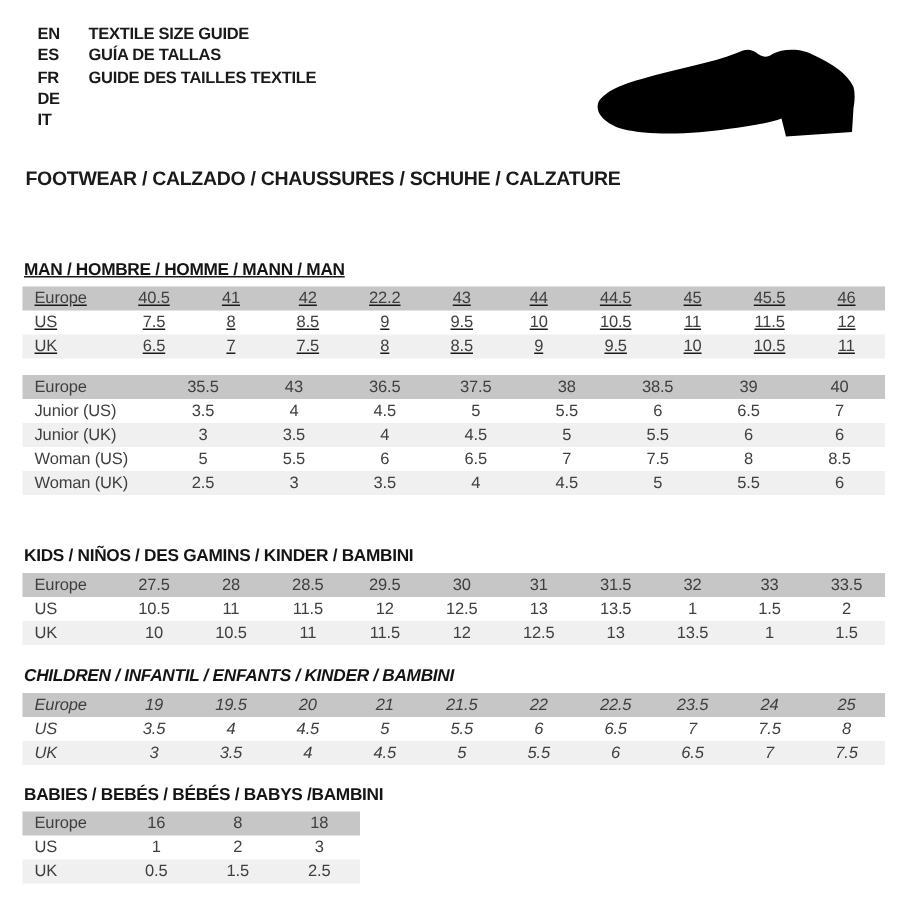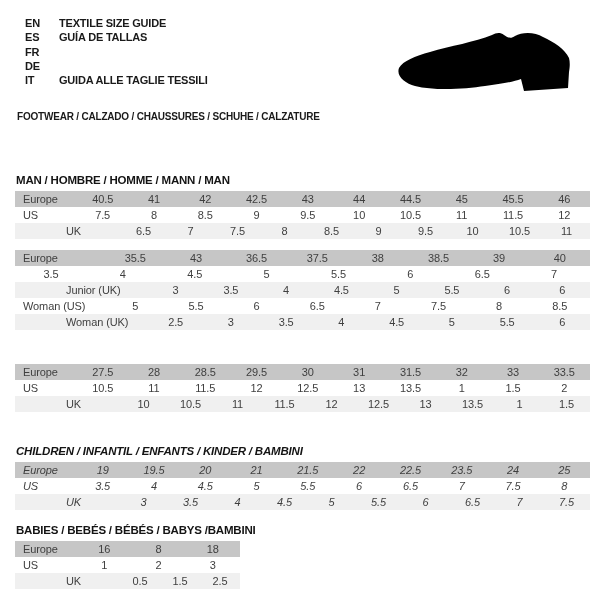--- a/index.html
+++ b/index.html
@@ -9,35 +9,35 @@
     --header-bg:#c6c6c6; --alt-bg:#f0f0f0; --cell-ink:#3f3f3f; --title-ink:#141414;
   }
   .page{position:absolute;inset:0;width:600px;height:472px;}
 
   
   .langs{position:absolute;left:25px;top:16px;list-style:none;margin:0;padding:0;}
   .langs li{display:flex;line-height:14.3px;font-size:11px;font-weight:bold;letter-spacing:-0.2px;}
   .lang-code{width:34px;}
 
   
-  .category{position:absolute;left:17px;top:111px;margin:0;font-size:10px;font-weight:bold;letter-spacing:-0.2px;white-space:nowrap;}
+  .category{position:absolute;left:17px;top:111px;margin:0;font-size:13px;font-weight:bold;letter-spacing:-0.2px;white-space:nowrap;}
 
   
   .shoe{position:absolute;left:380px;top:4px;width:220px;height:110px;}
 
   
   .sec{position:absolute;left:15px;width:575px;}
-  .sec-man{top:173px;} .sec-junior{top:250px;} .sec-kids{top:364px;}
+  .sec-man{top:173px;text-decoration:underline;} .sec-junior{top:250px;} .sec-kids{top:364px;}
   .sec-children{top:444px;font-style:italic;} .sec-babies{top:523px;}
   .sec-title{margin:0 0 4px 1px;font-size:11.5px;font-weight:bold;letter-spacing:-0.2px;line-height:14px;color:var(--title-ink);white-space:nowrap;}
   .tbl{width:575px;}
   .sec-babies .tbl{width:225px;}
   .row{display:flex;height:16px;line-height:16px;font-size:11px;color:var(--cell-ink);letter-spacing:-0.1px;}
   .row.head{background:var(--header-bg);}
-  .row.alt{background:var(--alt-bg);padding-left:43px;}
+  .row.alt{background:var(--alt-bg);}
   .cell-label{width:62px;padding-left:8px;box-sizing:border-box;white-space:nowrap;}
   .sec-junior .cell-label{width:90px;}
   .cell{flex:1;text-align:center;}
 </style>
 </head>
 <body style="--header-bg: #c6c6c6; --alt-bg: #f0f0f0; --cell-ink: #3f3f3f; --title-ink: #141414;">
 
 <div class="page">
 
   <header>
@@ -45,27 +45,27 @@
         <li>
           <span class="lang-code">EN</span>
           <span>TEXTILE SIZE GUIDE</span>
         </li>
         <li>
           <span class="lang-code">ES</span>
           <span>GUÍA DE TALLAS</span>
         </li>
         <li>
           <span class="lang-code">FR</span>
+          <span>GUIDE DES TAILLES TEXTILE</span>
         </li>
         <li>
           <span class="lang-code">DE</span>
         </li>
         <li>
           <span class="lang-code">IT</span>
-          <span>GUIDA ALLE TAGLIE TESSILI</span>
         </li>
       </ul>
 
     <svg class="shoe" viewBox="0 0 220 110" xmlns="http://www.w3.org/2000/svg" aria-hidden="true">
       <path fill="#000000" d="
         M 19,64
         C 23,57 35,52 50,48
         C 70,42 95,38 112,31
         C 116,29 120,28 124,31
         C 128,34 131,35 135,32
@@ -85,21 +85,21 @@
 
   <main>
       <section class="sec sec-man">
         <h2 class="sec-title">MAN / HOMBRE / HOMME / MANN / MAN</h2>
         <div class="tbl">
           <div class="row head">
             <div class="cell-label">Europe</div>
             <div class="cell">40.5</div>
             <div class="cell">41</div>
             <div class="cell">42</div>
-            <div class="cell">42.5</div>
+            <div class="cell">22.2</div>
             <div class="cell">43</div>
             <div class="cell">44</div>
             <div class="cell">44.5</div>
             <div class="cell">45</div>
             <div class="cell">45.5</div>
             <div class="cell">46</div>
           </div>
           <div class="row">
             <div class="cell-label">US</div>
             <div class="cell">7.5</div>
@@ -135,20 +135,21 @@
             <div class="cell">35.5</div>
             <div class="cell">43</div>
             <div class="cell">36.5</div>
             <div class="cell">37.5</div>
             <div class="cell">38</div>
             <div class="cell">38.5</div>
             <div class="cell">39</div>
             <div class="cell">40</div>
           </div>
           <div class="row">
+            <div class="cell-label">Junior (US)</div>
             <div class="cell">3.5</div>
             <div class="cell">4</div>
             <div class="cell">4.5</div>
             <div class="cell">5</div>
             <div class="cell">5.5</div>
             <div class="cell">6</div>
             <div class="cell">6.5</div>
             <div class="cell">7</div>
           </div>
           <div class="row alt">
@@ -180,20 +181,21 @@
             <div class="cell">3.5</div>
             <div class="cell">4</div>
             <div class="cell">4.5</div>
             <div class="cell">5</div>
             <div class="cell">5.5</div>
             <div class="cell">6</div>
           </div>
         </div>
       </section>
       <section class="sec sec-kids">
+        <h2 class="sec-title">KIDS / NIÑOS / DES GAMINS / KINDER / BAMBINI</h2>
         <div class="tbl">
           <div class="row head">
             <div class="cell-label">Europe</div>
             <div class="cell">27.5</div>
             <div class="cell">28</div>
             <div class="cell">28.5</div>
             <div class="cell">29.5</div>
             <div class="cell">30</div>
             <div class="cell">31</div>
             <div class="cell">31.5</div>

